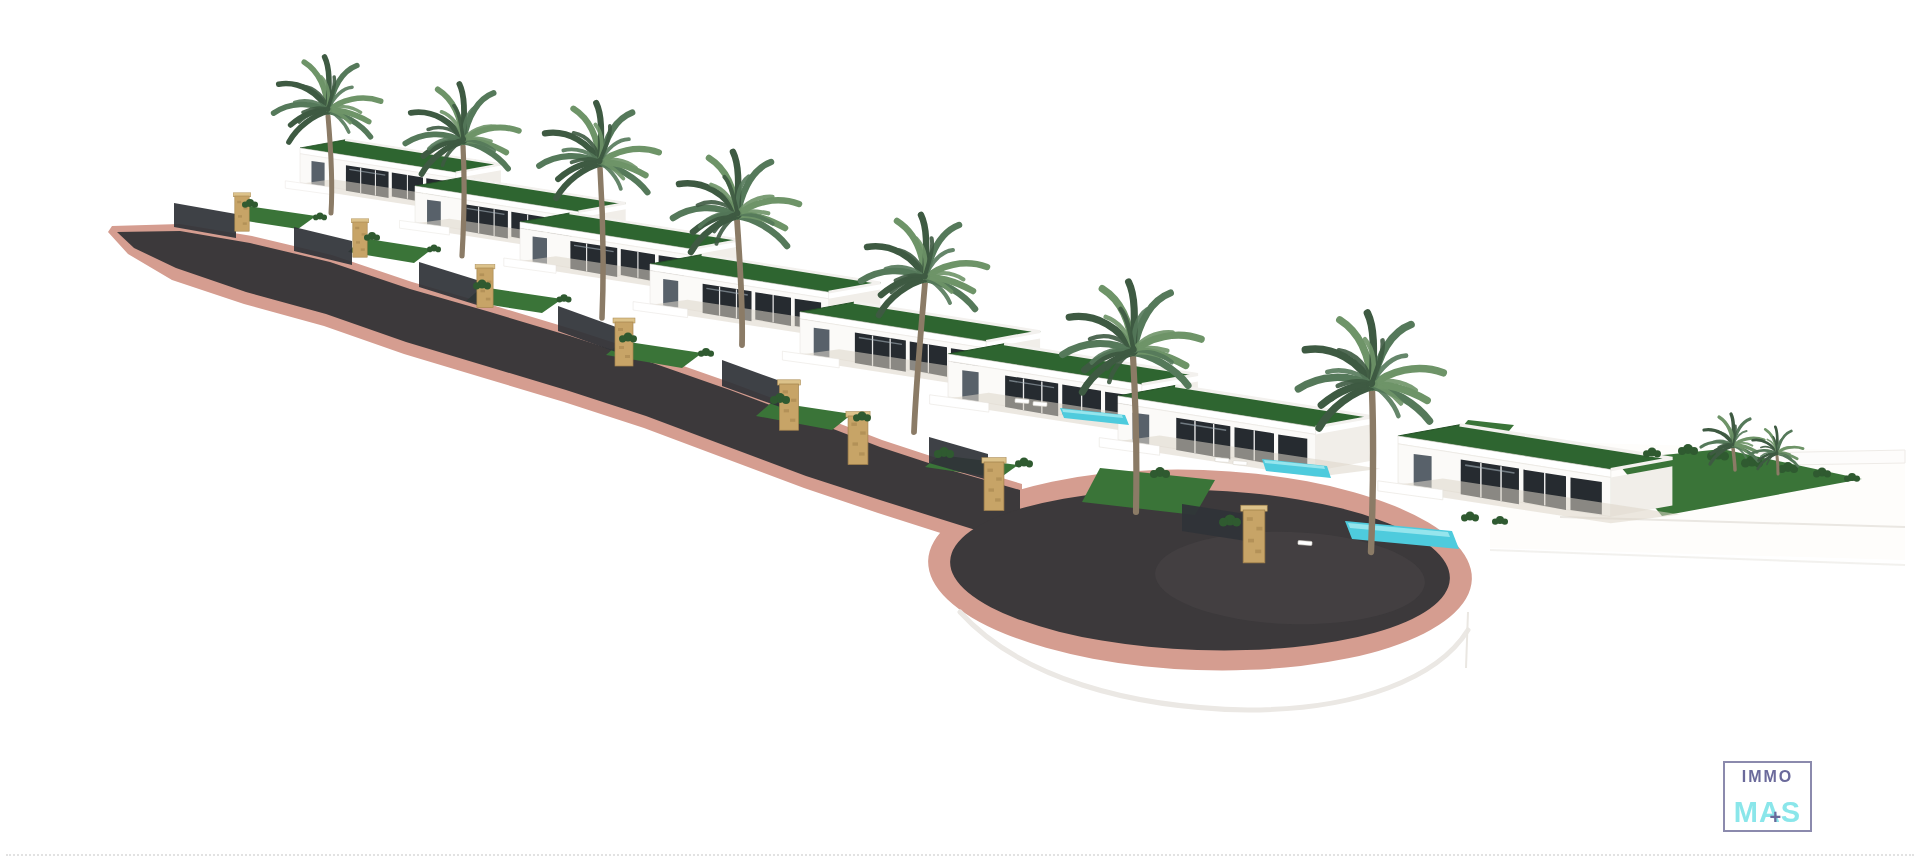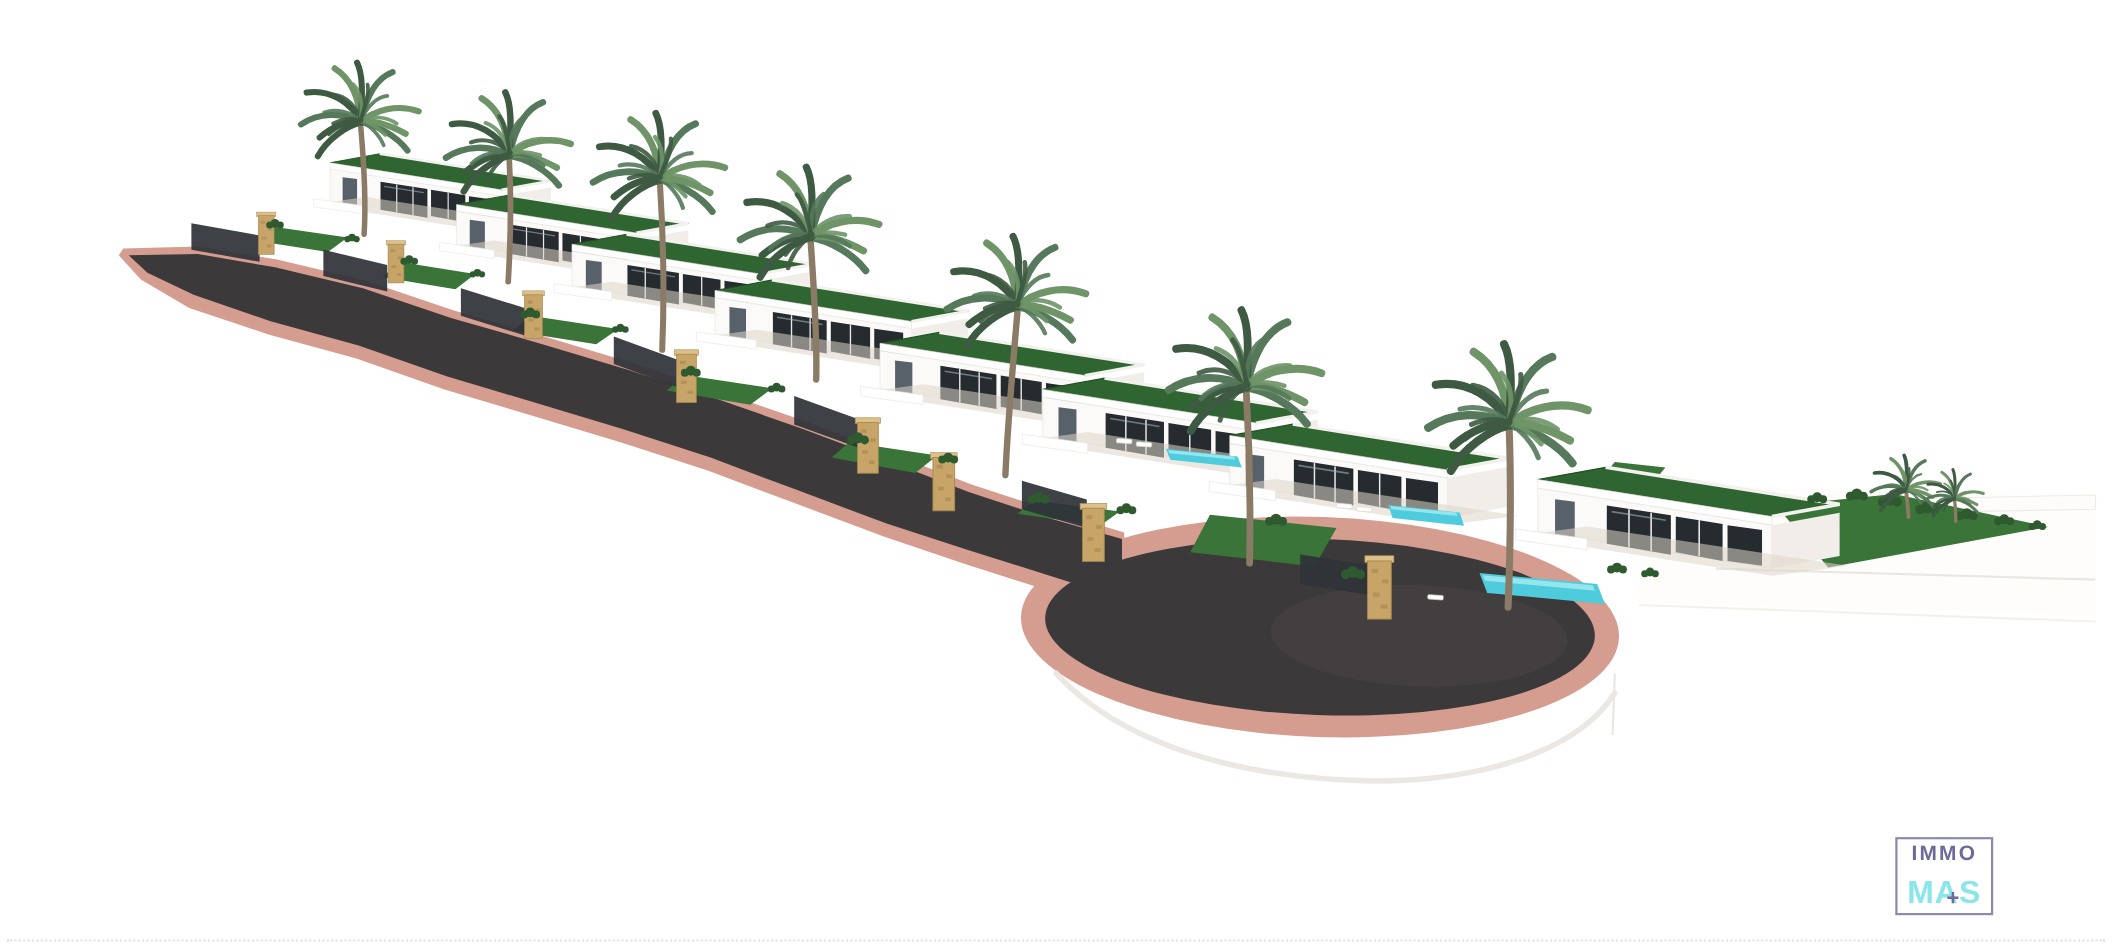--- a/index.html
+++ b/index.html
@@ -36,21 +36,21 @@
   .crown path{fill:none;stroke-width:6.5;stroke-linecap:round;}
   .soft-edge{fill:none;stroke:#ebe8e4;stroke-width:5;stroke-linecap:round;}
   .faint-line{fill:none;stroke:#eae7e2;stroke-width:2;}
   .plateau{fill:#fefdfb;}
   .lounger{fill:#ffffff;stroke:#d8d4cd;stroke-width:.6;}
 
   
   .logo{position:absolute;left:1723px;top:761px;width:89px;height:71px;
         border:2px solid var(--logo-border,#8b8aad);background:#fff;box-sizing:border-box;
         display:flex;flex-direction:column;align-items:center;justify-content:center;}
-  .logo-top{color:var(--logo-purple,#6b6a9b);font-weight:bold;font-size:19px;line-height:19px;letter-spacing:2px;}
+  .logo-top{color:var(--logo-purple,#6b6a9b);font-weight:bold;font-size:16px;line-height:19px;letter-spacing:2px;}
   .logo-bottom{position:relative;color:var(--logo-cyan,#8ae6ea);font-weight:bold;font-size:29px;line-height:27px;letter-spacing:1px;margin-top:13px;}
   .logo-plus{position:absolute;left:calc(50% + 2px);bottom:-1px;color:var(--logo-purple,#6b6a9b);
              font-weight:bold;font-size:20px;line-height:20px;}
   .bottom-line{position:absolute;left:6px;right:6px;bottom:4px;border-top:2px dotted var(--dotted-line,#d6d6d6);opacity:.7;}
 </style>
 </head>
 <body>
 
 <div class="stage">
 <svg class="scene" viewBox="0 0 1920 860" xmlns="http://www.w3.org/2000/svg">

